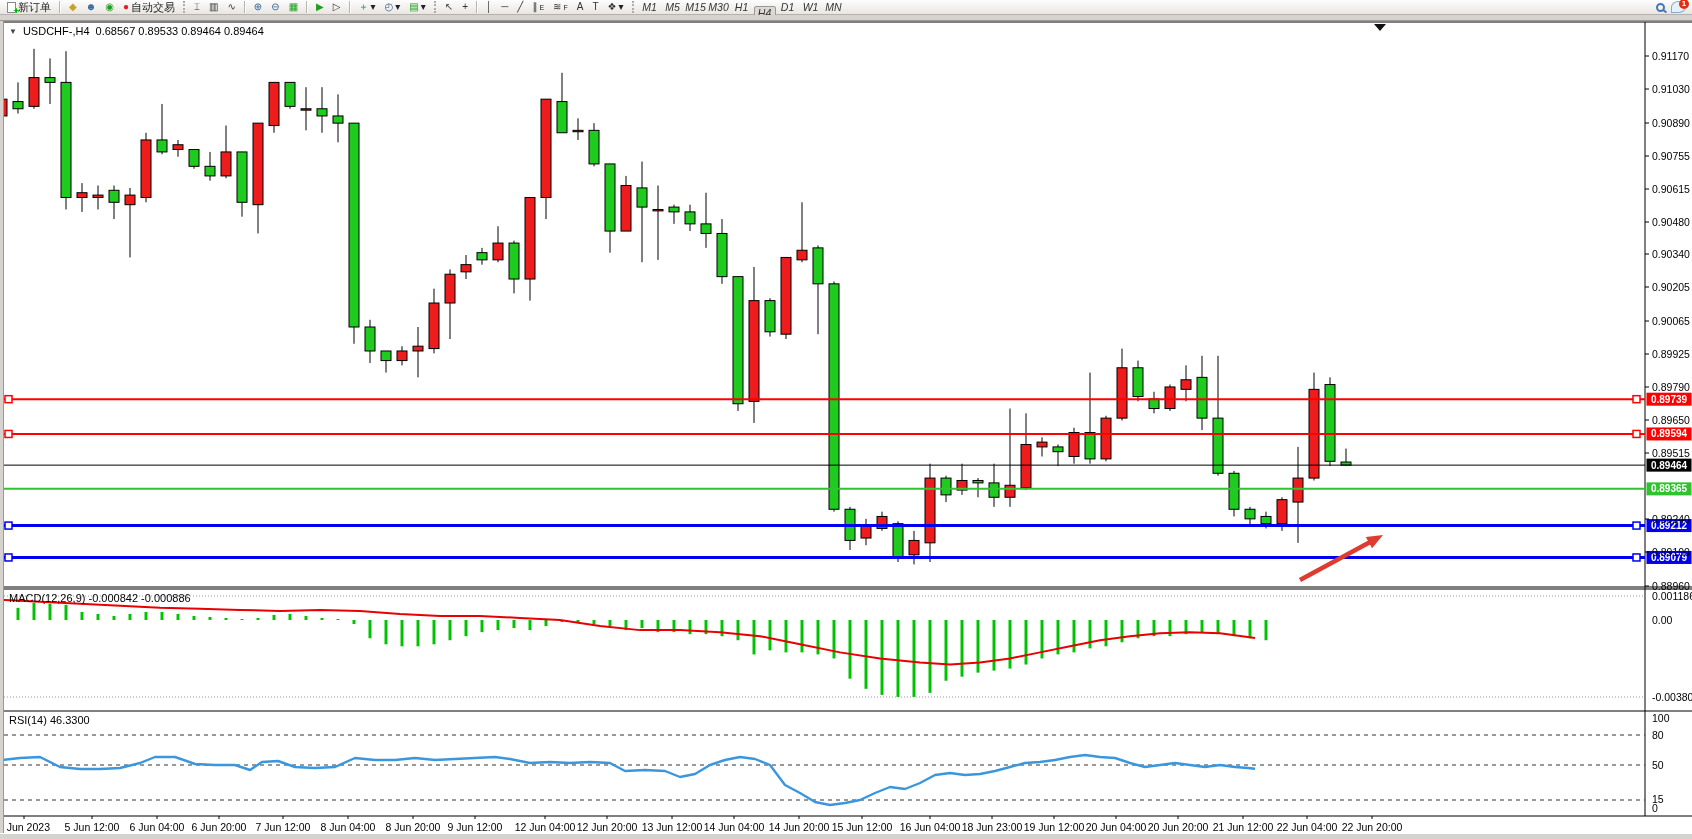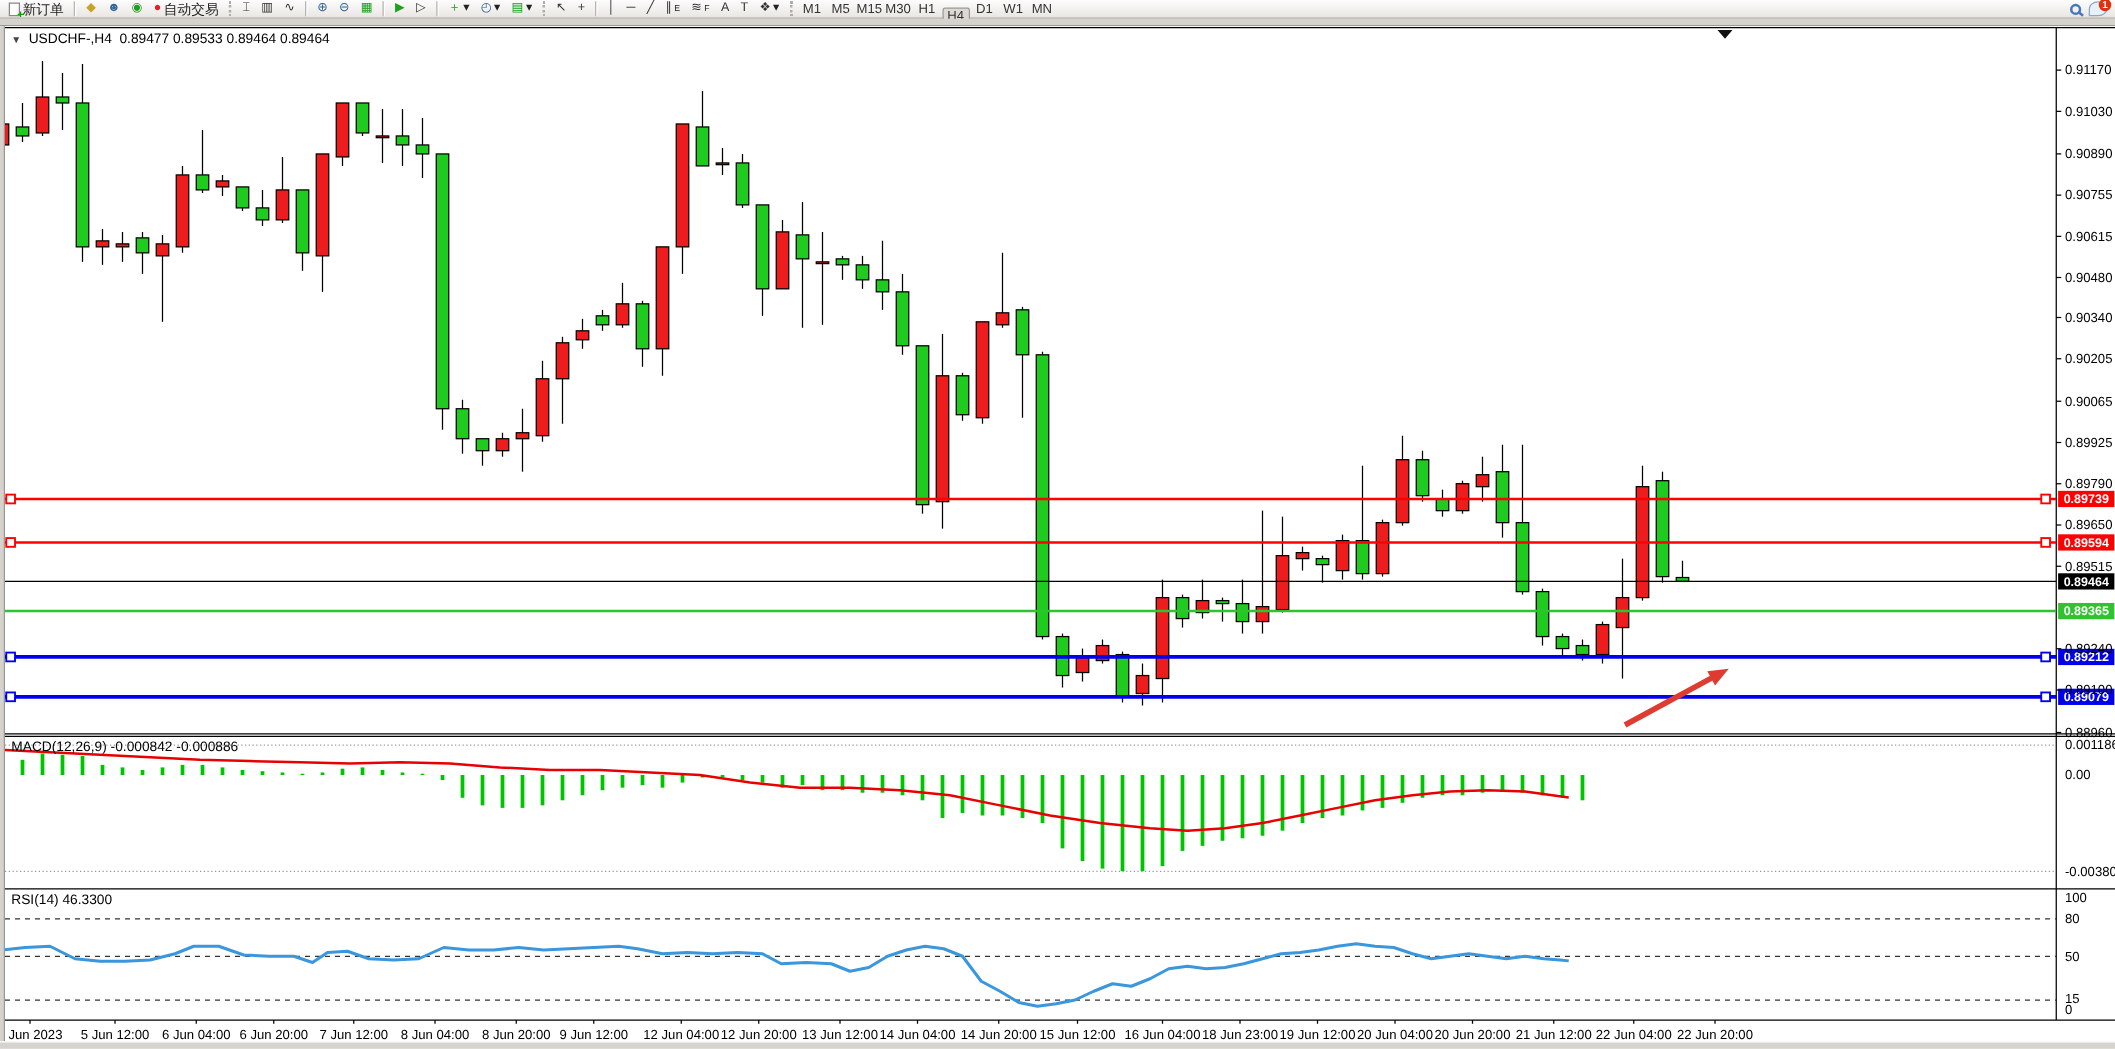--- a/index.html
+++ b/index.html
@@ -14,21 +14,21 @@
   .tbtn { display:inline-flex; align-items:center; gap:2px; padding:0 3px; height:14px;
     border:1px solid transparent; border-radius:2px; white-space:nowrap; cursor:default; }
   .tbtn .glyph { font-size:10px; line-height:10px; }
   .sep { width:1px; height:12px; border-left:1px solid #b8b5b0; border-right:1px solid #fff; margin:0 3px; }
   .grip { width:3px; height:12px; border-left:2px dotted #b0ada8; margin:0 3px; }
   .g-green { color:#1ba11b; } .g-red { color:#d22; } .g-blue { color:#369; }
   .g-yellow { color:#c9a227; } .g-dark { color:#333; }
   .sheet { position:relative; width:9px; height:11px; background:#fff; border:1px solid #888; }
   .sheet .plusmark { position:absolute; right:-4px; bottom:-3px; color:#0a0; font-weight:bold; font-size:9px; line-height:8px; }
   .tf { width:22px; height:14px; display:inline-flex; align-items:center; justify-content:center;
-    font-size:10.5px; color:#333; border:1px solid transparent; }
+    font-size:10.5px; color:#333; border:1px solid transparent;font-style:italic; }
   .tf.active { background:#dcd9d4; border:1px solid #9a9a94; border-radius:2px;margin-top:12px; }
   .sub { font-size:7px; vertical-align:sub; }
   #toolbar-right { margin-left:auto; display:flex; align-items:center; gap:6px; padding-right:6px; }
   .chat-bubble { position:relative; width:15px; height:12px; background:#e8f0fa;
     border:1px solid #8aa8c8; border-radius:50% 50% 50% 0; }
   .chat-badge { position:absolute; right:-4px; top:-3px; min-width:10px; height:10px; background:#e03010;
     border-radius:50%; color:#fff; font-size:8px; font-weight:bold; text-align:center; line-height:10px; }
   .mag { position:relative; width:9px; height:9px; border:2px solid #4477bb; border-radius:50%; }
   .mag:after { content:""; position:absolute; width:5px; height:2px; background:#4477bb;
     right:-4px; bottom:-2px; transform:rotate(40deg); }
@@ -585,21 +585,21 @@
         </g>
         <g>
           <line x1="1300" y1="559" x2="1372.4507150451745" y2="519.7194918429778" stroke="#de3b31" stroke-width="4.5"></line>
           <polygon points="1383 514 1372.032344808512 527.3401851411676 1365.8362286452864 515.9117931067732" fill="#de3b31"></polygon>
         </g>
         <polygon points="1374,3 1386,3 1380,10" fill="#111"></polygon>
       </svg>
     <div id="symbol-header">
       <span class="caret">▼</span>
       <span>USDCHF-,H4</span>
-      <span>0.89477 0.89533 0.89464 0.89464</span>
+      <span>0.68567 0.89533 0.89464 0.89464</span>
     </div>
     <div class="pane-label" id="macd-label">MACD(12,26,9) -0.000842 -0.000886</div>
     <div class="pane-label" id="rsi-label">RSI(14) 46.3300</div>
   </div>
 
   <div id="left-edge"></div>
   <div id="bottom-strip"></div>
 </div>
 
 </body></html>

